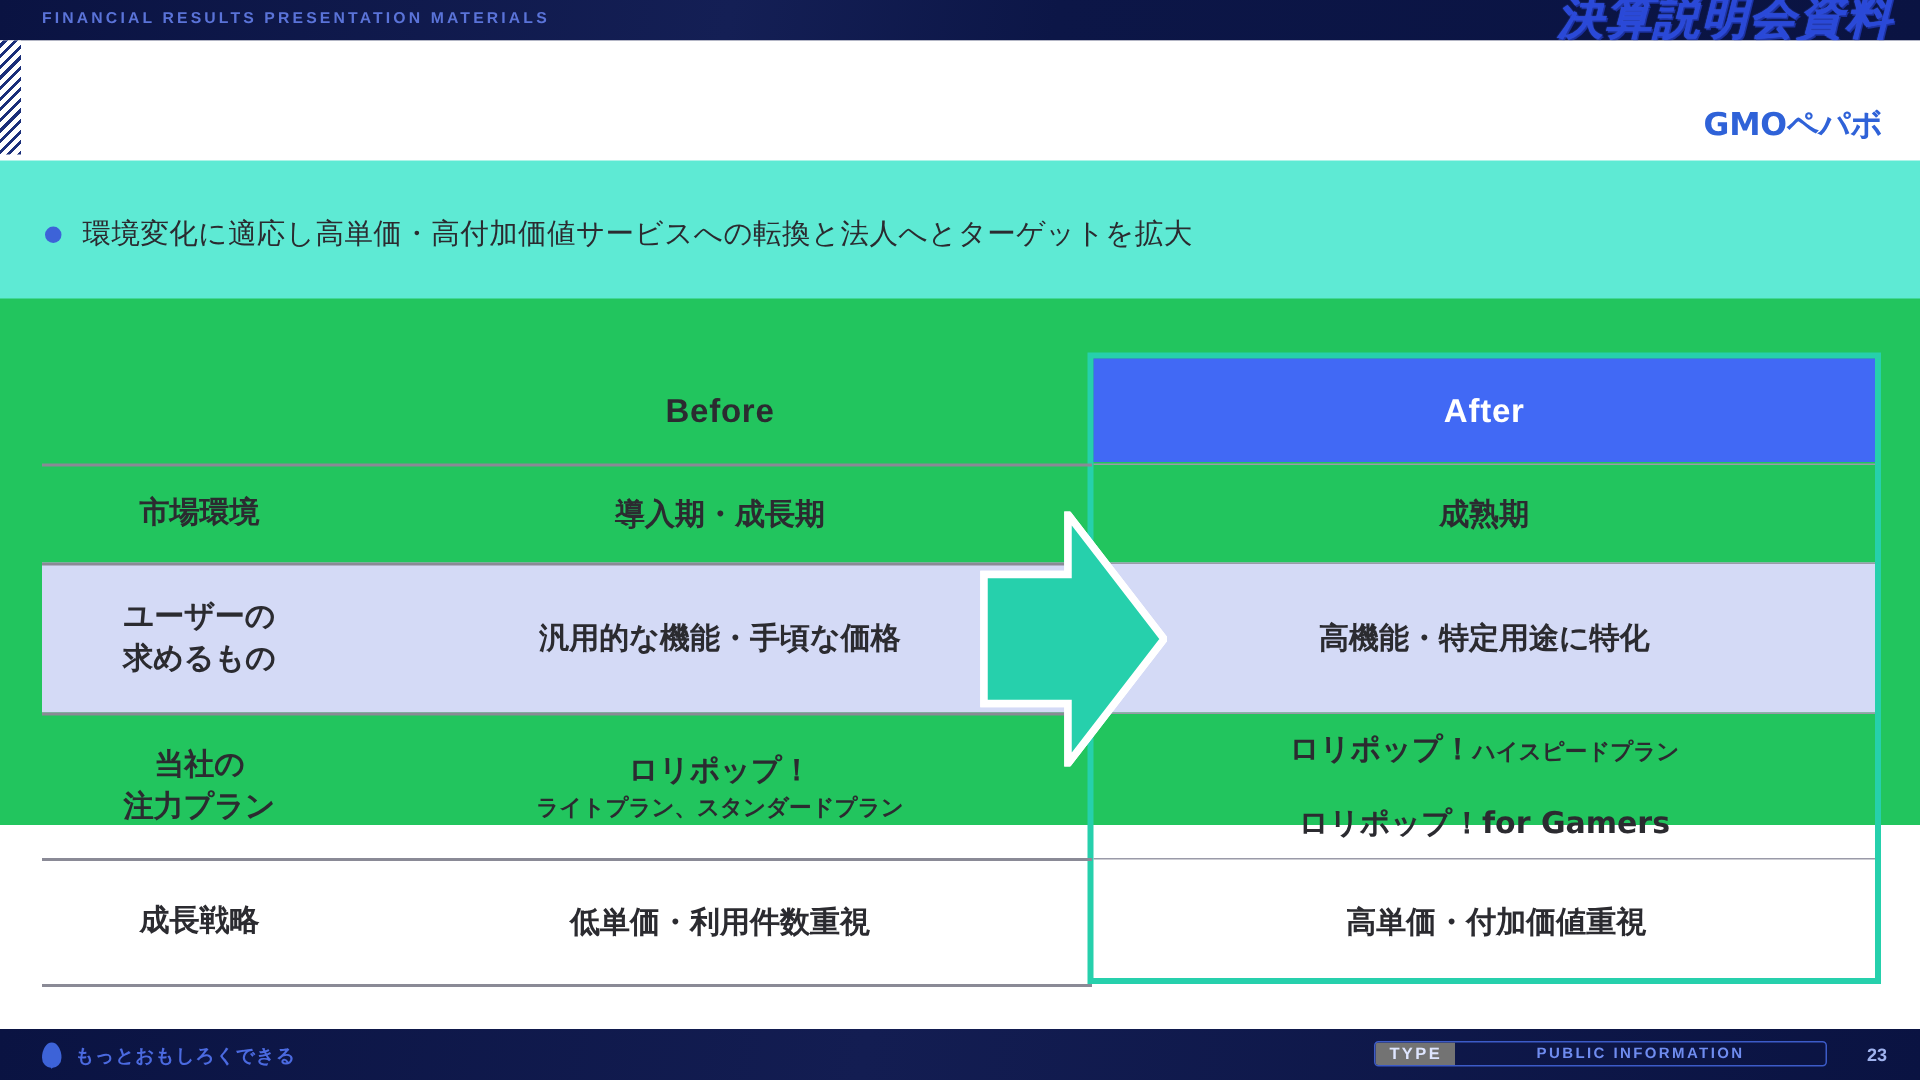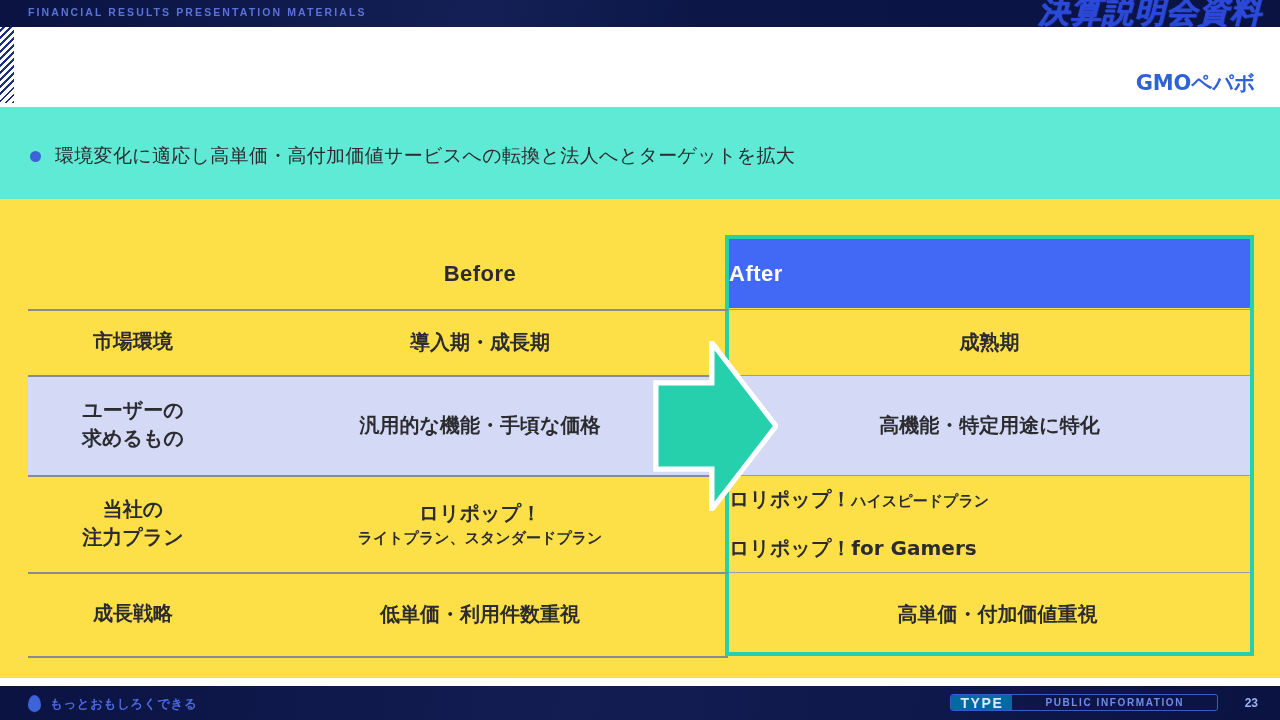--- a/index.html
+++ b/index.html
@@ -69,39 +69,39 @@
     width:11px; height:11px; border-radius:50%;
     background:#3d63d8; flex:0 0 auto;
   }
   .bullet-text{
     font-size:19px; color:#2b2b30; letter-spacing:0.3px;
     white-space:nowrap; font-family:"DejaVu Sans",sans-serif;
   }
 
   
   .table-area{
-    position:absolute; left:0; top:199px; width:1280px; height:479px;
-    background:#fde047;
+    position:absolute; left:0; top:199px; width:1280px; height:351px;
+    background:#22c55e;
   }
 
   
   .hl-band{
     position:absolute; left:28px; top:176px; width:1226px; height:100px;
     background:#d4daf6;
   }
 
   
   .after-box{
     position:absolute; left:725px; top:36px; width:529px; height:421px;
     border:4px solid #26d0ac; background:transparent;
   }
   .after-head{
     position:absolute; left:729px; top:40px; width:521px; height:69px;
     background:#4169f5;
-    display:flex; align-items:center; justify-content:flex-start;
+    display:flex; align-items:center; justify-content:center;
   }
   .after-head-label{
     font-size:22px; font-weight:bold; color:#ffffff; letter-spacing:0.5px;
   }
 
   .before-head{
     position:absolute; left:330px; top:40px; width:300px; height:69px;
     display:flex; align-items:center; justify-content:center;
   }
   .before-head-label{
@@ -162,27 +162,27 @@
     font-size:12.5px; font-weight:bold; color:#4b6ae0;
     letter-spacing:0.6px; white-space:nowrap;
     font-family:"DejaVu Sans",sans-serif;
   }
   .type-badge{
     position:absolute; right:62px; top:8px; height:17px;
     display:flex; align-items:stretch;
     border:1px solid #3c5bc8; border-radius:3px; overflow:hidden;
   }
   .type-key{
-    background:#0369a1; color:#dfe6ff;
-    font-size:14px; font-weight:bold; letter-spacing:1.6px;
+    background:#737373; color:#dfe6ff;
+    font-size:11px; font-weight:bold; letter-spacing:1.6px;
     padding:0 9px; display:flex; align-items:center;
   }
   .type-val{
     color:#6f8cf0; font-size:10px; font-weight:bold; letter-spacing:1.6px;
-    padding:0 33px; display:flex; align-items:center;
+    padding:0 54px; display:flex; align-items:center;
   }
   .page-num{
     position:absolute; right:22px; top:10px;
     font-size:12px; color:#9fb2ee; font-weight:bold;
   }
 </style>
 </head>
 <body>
 
 <div class="topbar">
@@ -249,21 +249,21 @@
   </div>
 
   <div class="cell col-label cell-stack" style="top:276px;height:97px;">
     <span class="cell-label">当社の</span>
     <span class="cell-label">注力プラン</span>
   </div>
   <div class="cell col-before cell-stack" style="top:276px;height:97px;gap:2px;">
     <span class="cell-val">ロリポップ！</span>
     <span class="sub-small">ライトプラン、スタンダードプラン</span>
   </div>
-  <div class="cell col-after cell-stack" style="top:276px;height:97px;gap:21px;align-items:flex-start;">
+  <div class="cell col-after cell-stack" style="top:276px;height:97px;gap:21px;align-items:center;">
     <div class="plan-line">
       <span class="cell-val">ロリポップ！</span><span class="plan-sm">ハイスピードプラン</span>
     </div>
     <div class="plan-line">
       <span class="cell-val">ロリポップ！</span><span class="cell-val">for Gamers</span>
     </div>
   </div>
 
   <div class="cell col-label" style="top:373px;height:84px;">
     <span class="cell-label">成長戦略</span>

